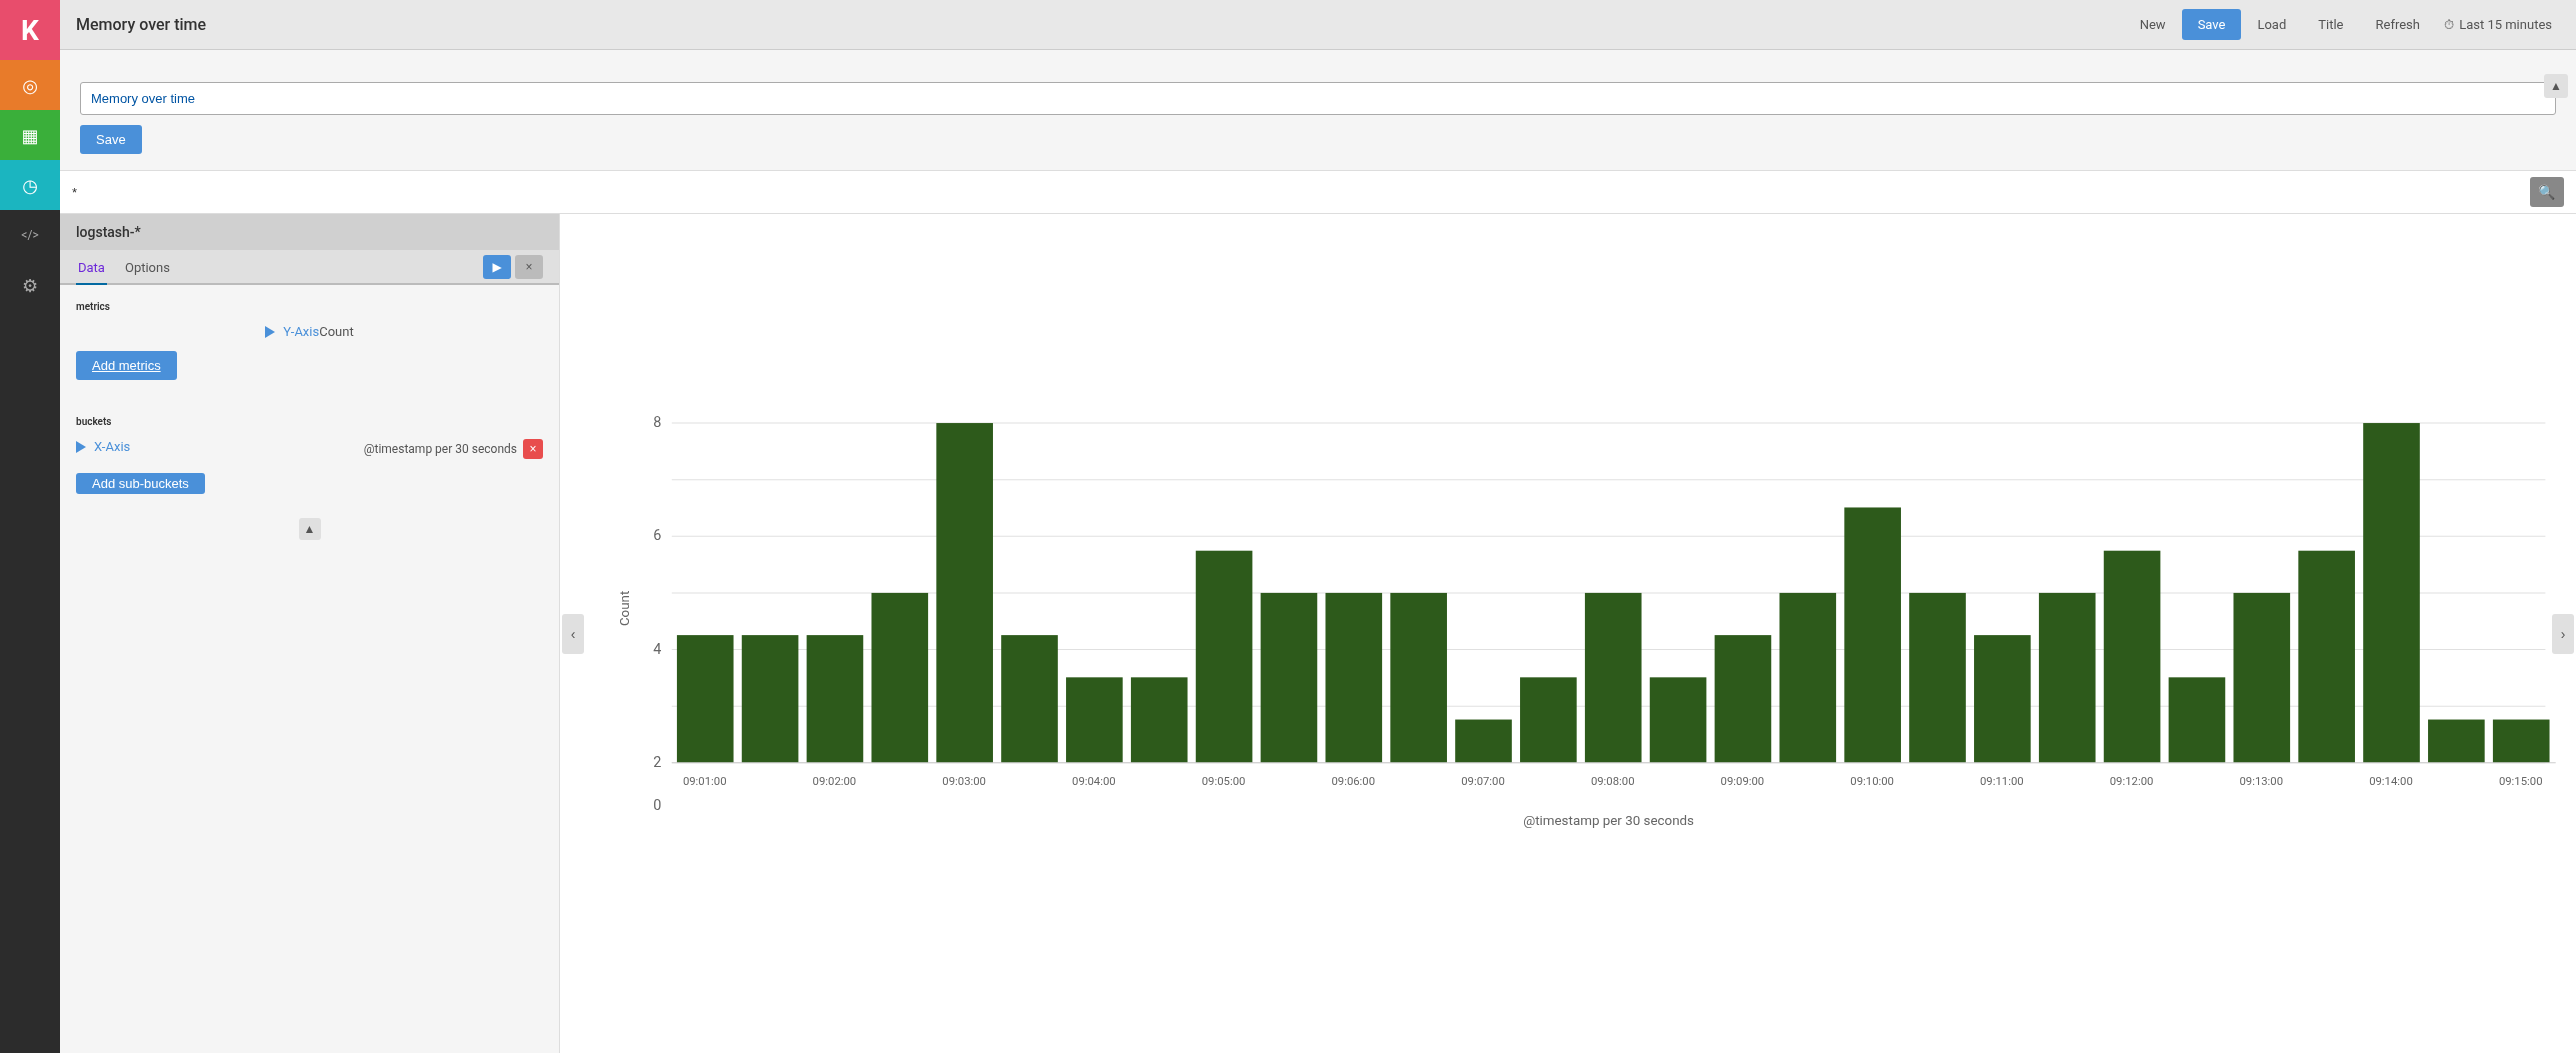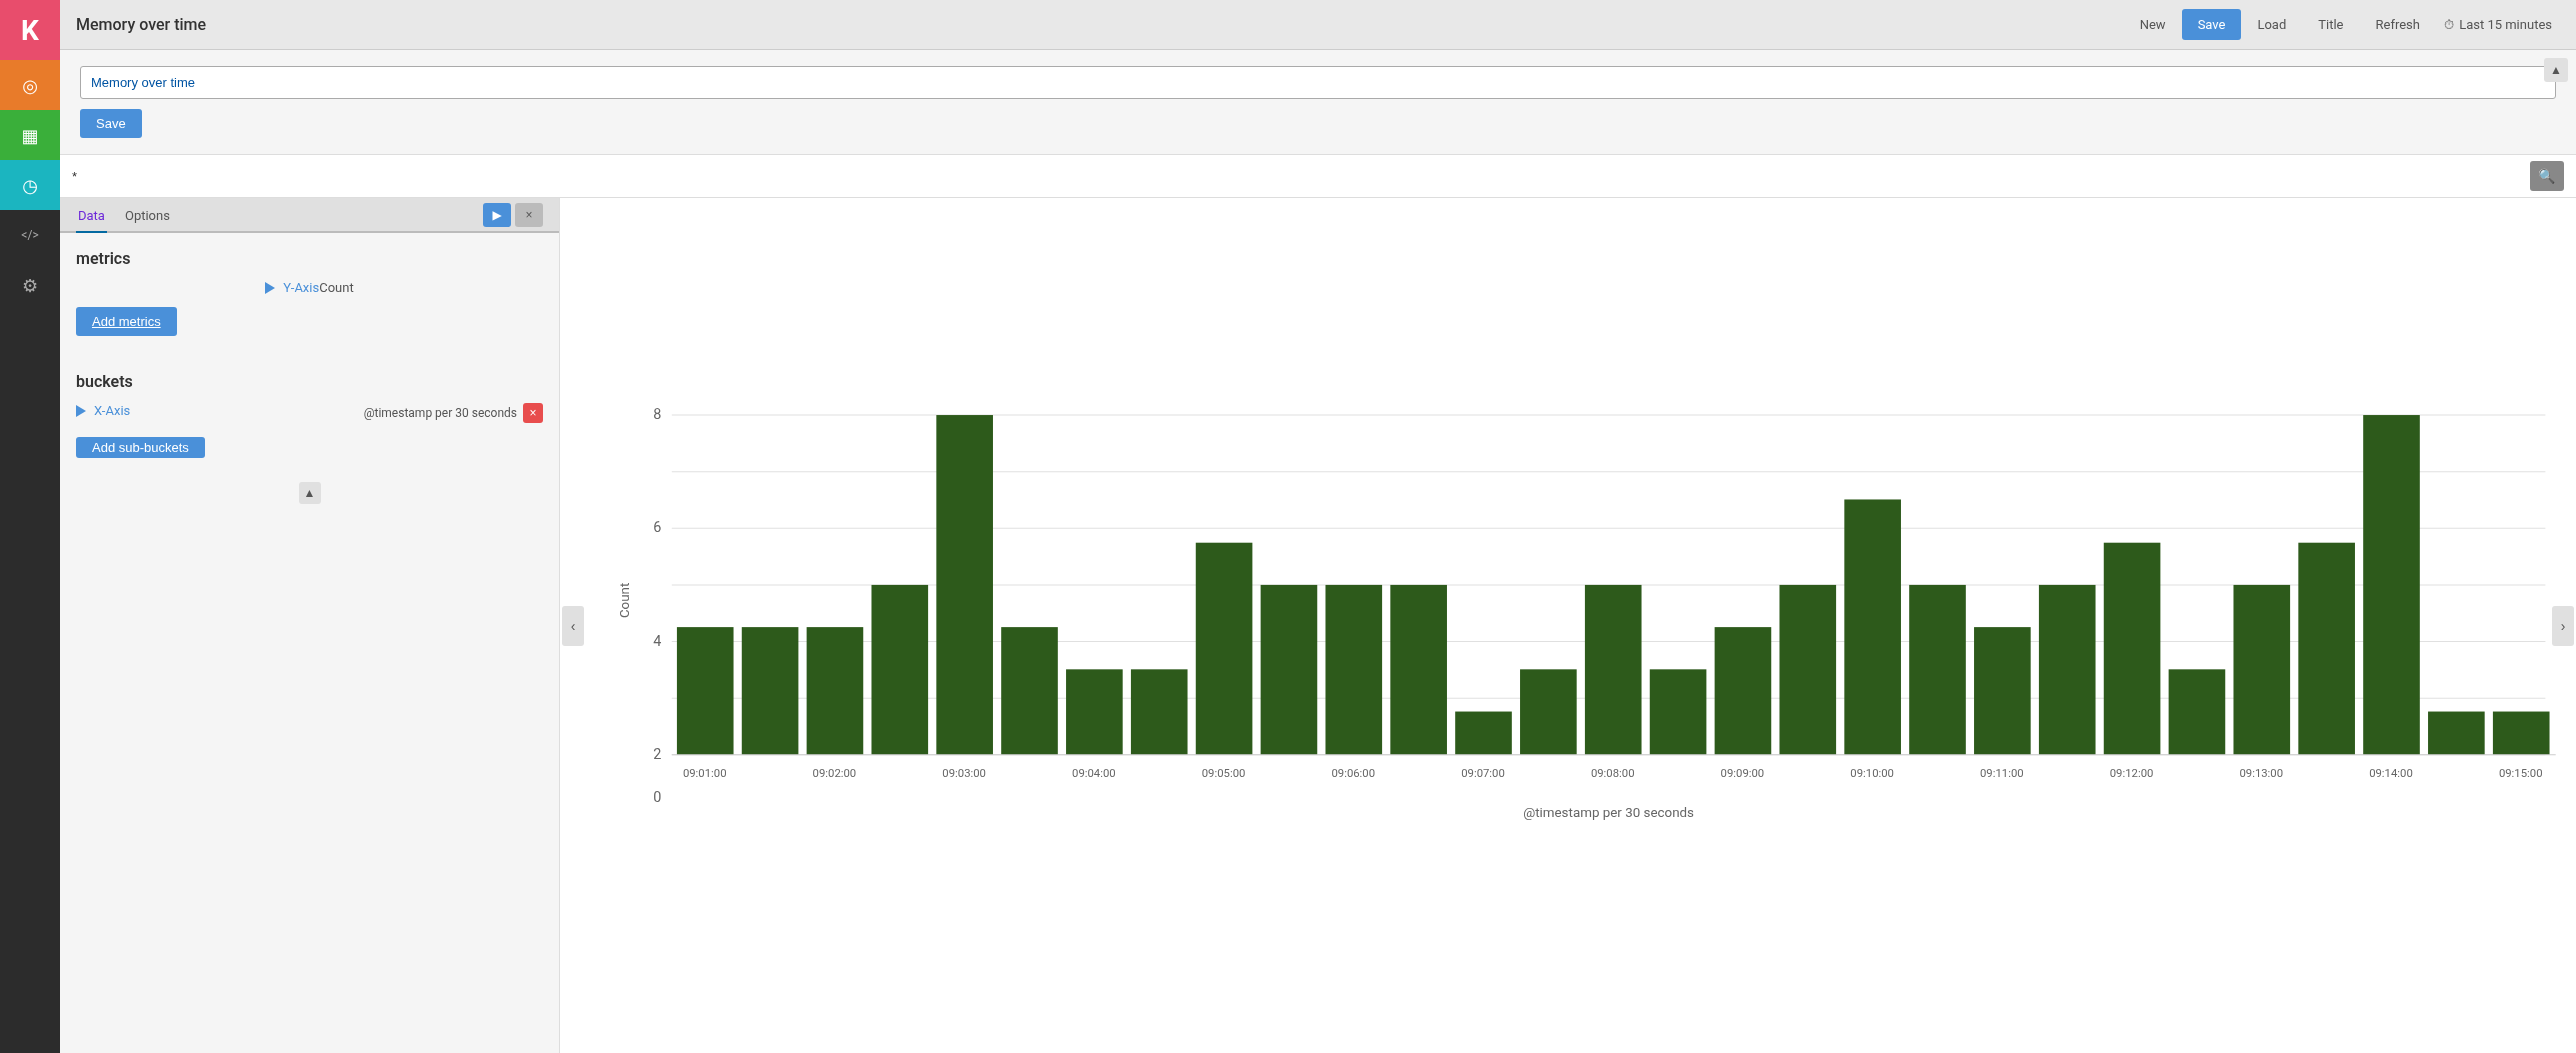--- a/index.html
+++ b/index.html
@@ -38,20 +38,21 @@
     .sidebar-item.orange { background: #e87b2a; color: white; }
     .sidebar-item.green { background: #3aaf3a; color: white; }
     .sidebar-item.teal { background: #1bb5c0; color: white; }
 
     
     .main {
       flex: 1;
       display: flex;
       flex-direction: column;
       overflow: hidden;
+      gap: 16px;
     }
 
     
     .topbar {
       height: 50px;
       background: #e8e8e8;
       border-bottom: 1px solid #ccc;
       display: flex;
       align-items: center;
       padding: 0 16px;
@@ -225,21 +226,21 @@
       align-items: center;
       justify-content: center;
       font-size: 12px;
     }
     .tab-btn.play { background: #4a90d9; color: white; }
     .tab-btn.close { background: #bbb; color: #555; }
 
     .panel-body { padding: 16px; }
     .section-title {
       font-weight: 600;
-      font-size: 16px;
+      font-size: 10px;
       color: #333;
       margin-bottom: 12px;
     }
     .metric-row {
       display: flex;
       align-items: center;
       justify-content: center;
       margin-bottom: 12px;
     }
     .metric-left {
@@ -439,20 +440,23 @@
     <div class="query-row">
       <input type="text" class="query-input" value="*" style="">
       <button class="search-btn">
         <span>🔍</span>
       </button>
     </div>
 
     <div class="bottom-area">
 
       <div class="left-panel">
+        <div class="index-bar">
+          <span>logstash-*</span>
+        </div>
         <div class="tabs-bar">
           <div class="tabs-left">
             <div class="tab-item active">Data</div>
             <div class="tab-item">Options</div>
           </div>
           <div class="tabs-right">
             <button class="tab-btn play">▶</button>
             <button class="tab-btn close">×</button>
           </div>
         </div>

